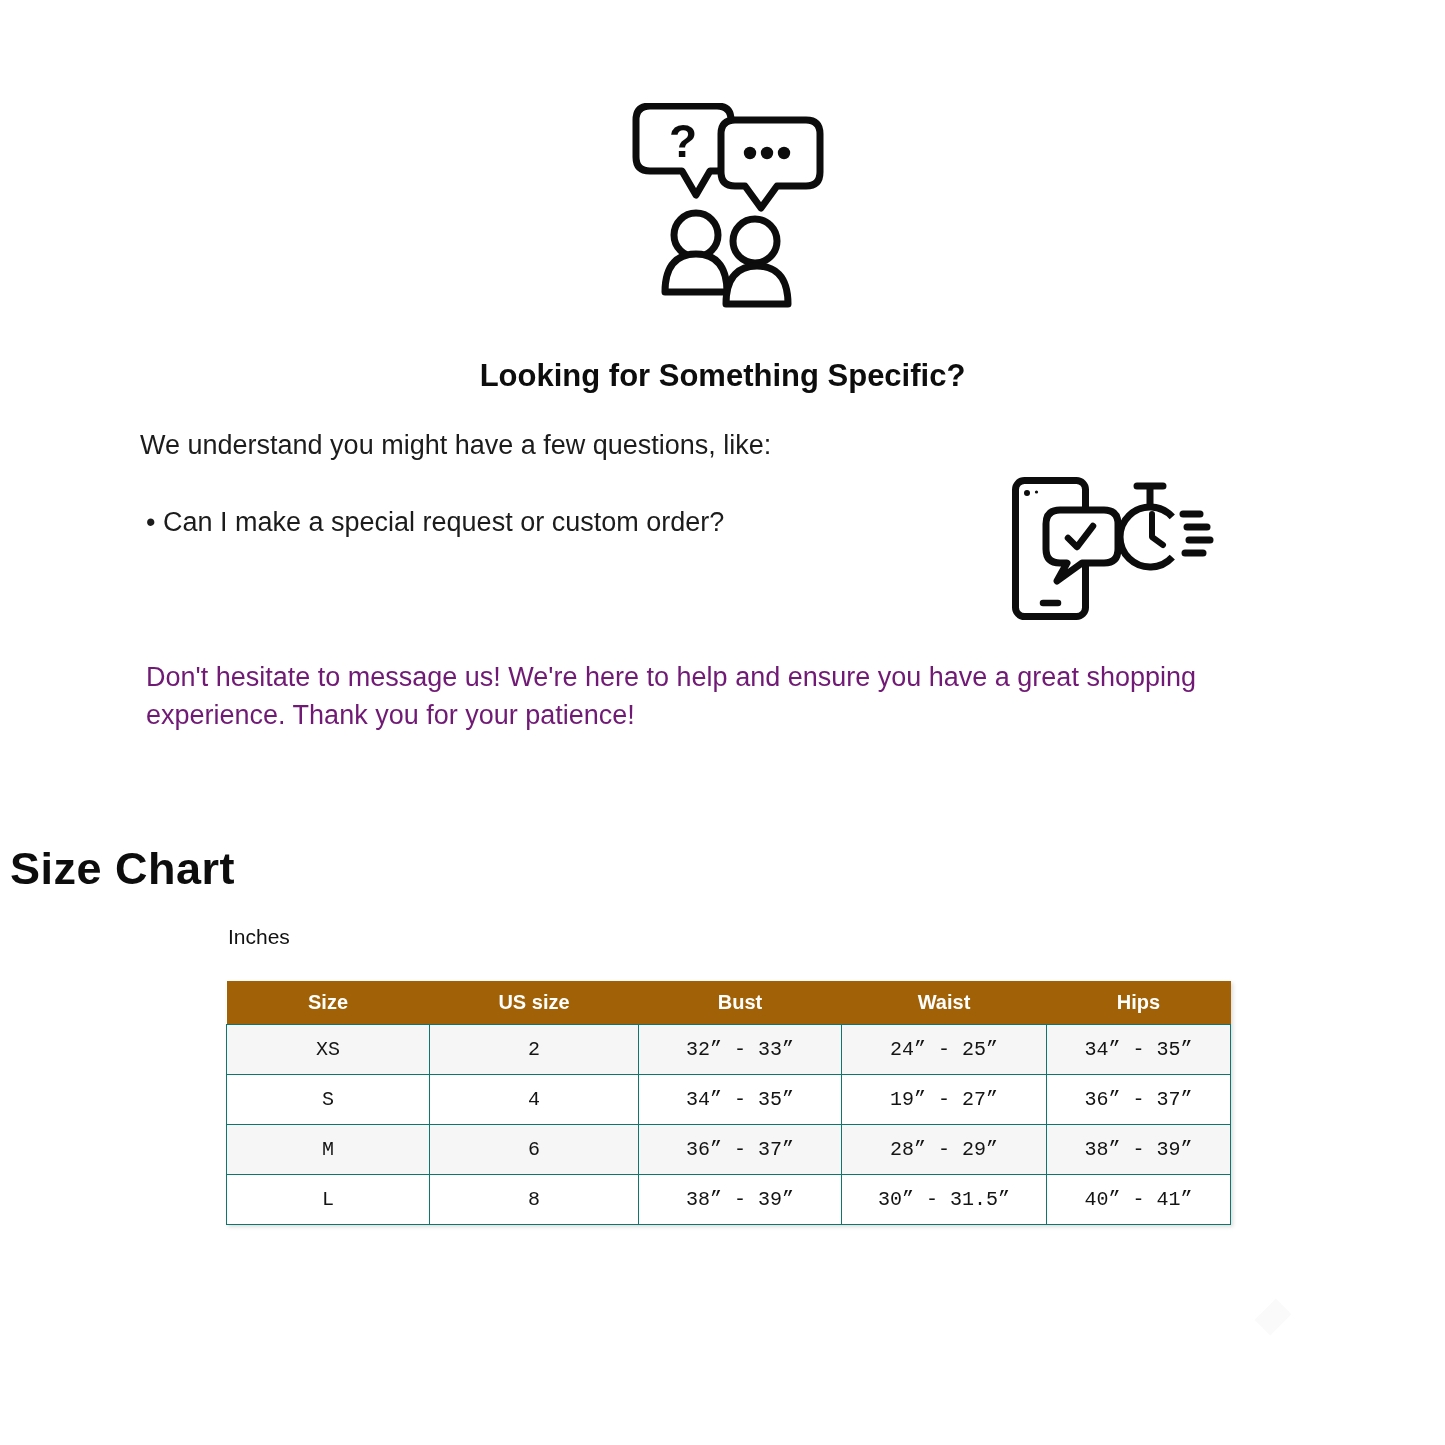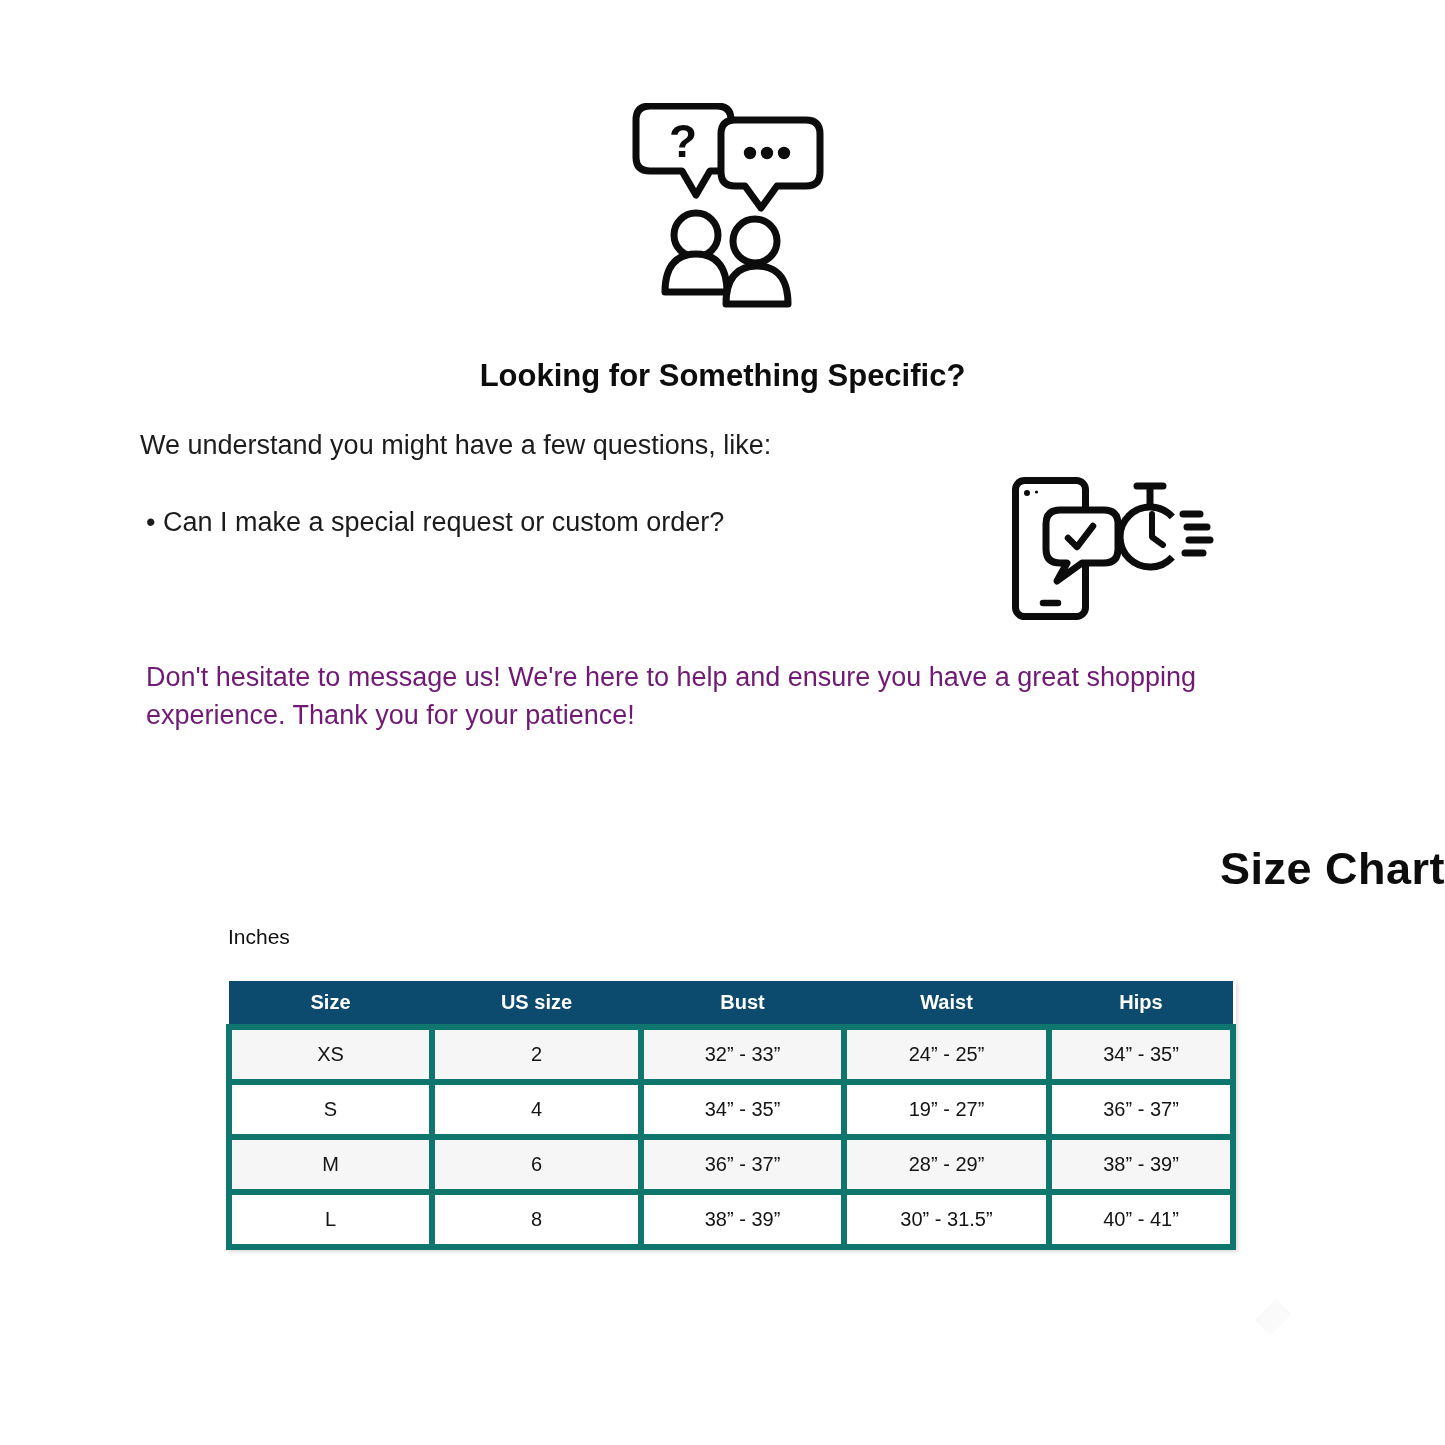--- a/index.html
+++ b/index.html
@@ -31,46 +31,47 @@
     font-size: 27px; line-height: 38px; color: #1c1c1c;
   }
   .closing {
     left: 146px; top: 658px; width: 1160px;
     font-size: 27px; line-height: 38px; color: #701a75;
   }
 
   .chart-title {
     left: 0; top: 843px; width: 1445px;
     box-sizing: border-box; padding-left: 10px;
-    text-align: right;
+    text-align: left;
     font-size: 45px; font-weight: 700; color: #0d0d0d;
     letter-spacing: 0.5px;
   }
   .units-label {
     left: 228px; top: 925px;
     font-size: 21px; color: #111;
   }
 
   table.size-table {
     position: absolute; left: 226px; top: 981px;
     width: 1004px;
     border-collapse: collapse; table-layout: fixed;
     box-shadow: 2px 2px 4px rgba(0,0,0,0.14);
   }
   table.size-table thead th {
-    background: #0c4a6e; color: #ffffff;
+    background: #a16207; color: #ffffff;
     font-size: 20px; font-weight: 700;
     height: 43px; padding: 0; text-align: center;
     border: none;
   }
   table.size-table tbody td {
     font-size: 20px; color: #141414;
     height: 49px; padding: 0; text-align: center;
-    border: 6px solid #0f766e;
+    border: 1px solid #0f766e;
     background: #ffffff;
+    font-family: Liberation Mono, monospace;
   }
   table.size-table tbody tr:nth-child(odd) td { background: #f6f6f6; }
 
   .watermark {
     left: 1262px; top: 1302px; width: 22px; height: 30px;
     background: #fafafa; transform: rotate(45deg);
   }
 
   svg .ln { stroke: #0c0c0c; stroke-linecap: round; stroke-linejoin: round; fill: none; }
   svg .shape { stroke: #0c0c0c; stroke-linejoin: round; fill: #ffffff; }

